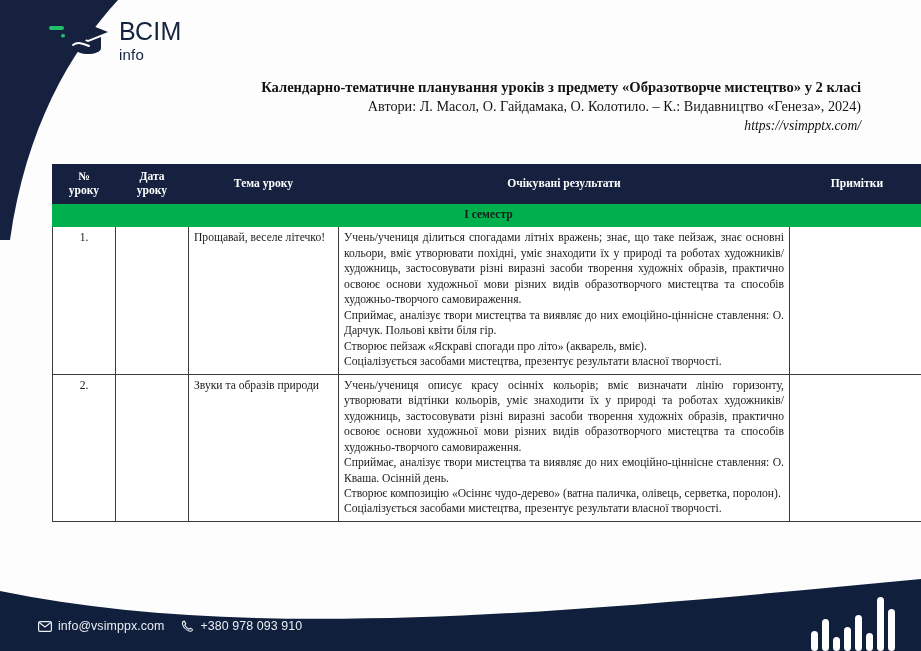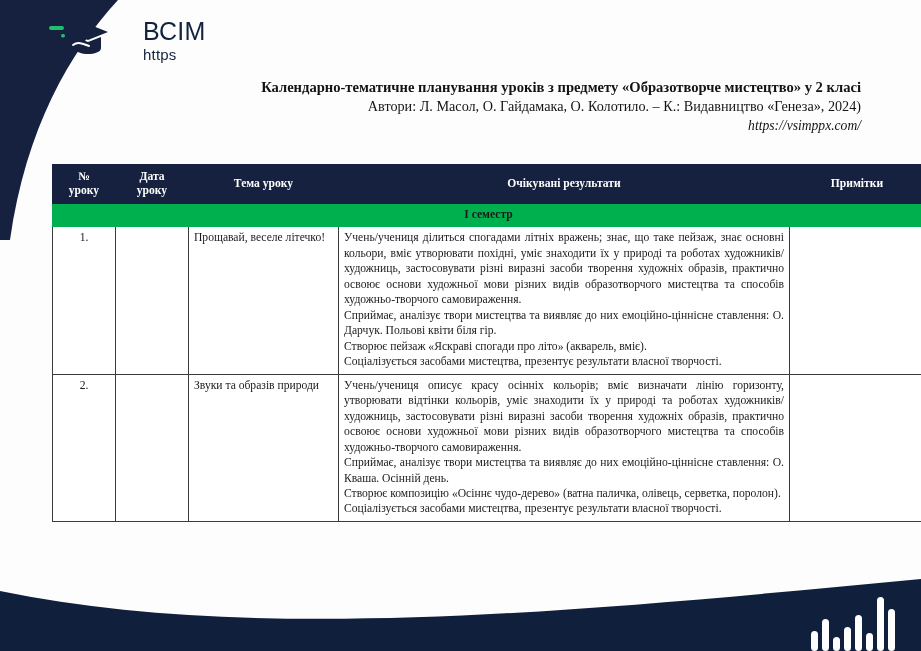--- a/index.html
+++ b/index.html
@@ -41,21 +41,20 @@
     display: flex;
     align-items: center;
     gap: 9px;
   }
   .logo-mark { width: 62px; height: 44px; display: block; }
   .logo-text {
     display: flex;
     flex-direction: column;
     line-height: 1;
     font-family: "Liberation Sans", sans-serif;
-    margin-left: 24px;
   }
   .logo-title {
     font-size: 25px;
     font-weight: 400;
     color: #13233f;
     letter-spacing: 0.2px;
   }
   .logo-sub {
     font-size: 15px;
     font-weight: 400;
@@ -196,28 +195,28 @@
       <rect x="13" y="16" width="4" height="3.4" rx="1.7" fill="#1fbf6b"></rect>
       <rect x="19" y="16" width="8" height="3.4" rx="1.7" fill="#16213f"></rect>
       <rect x="2" y="24" width="12" height="3.6" rx="1.8" fill="#16213f"></rect>
       <rect x="16" y="24" width="10" height="3.6" rx="1.8" fill="#16213f"></rect>
       <path d="M40,6 L60,14 L40,22 L20,14 Z" fill="#16213f"></path>
       <path d="M27,19 L27,30 C27,34 34,36 40,36 C46,36 53,34 53,30 L53,19 L40,24 Z" fill="#16213f"></path>
       <path d="M25,27 C30,23 36,26 41,28" stroke="#ffffff" stroke-width="2" fill="none" stroke-linecap="round"></path>
     </svg>
     <div class="logo-text">
       <span class="logo-title">ВСІМ</span>
-      <span class="logo-sub">https</span>
+      <span class="logo-sub">info</span>
     </div>
   </div>
 
   <div class="heading">
     <div class="line1">Календарно-тематичне планування уроків з предмету «Образотворче мистецтво» у 2 класі</div>
     <div class="line3">Автори: Л. Масол, О. Гайдамака, О. Колотило. – К.: Видавництво «Генеза», 2024)</div>
-    <div class="line4">https://vsimppx.com/</div>
+    <div class="line4">https://vsimpptx.com/</div>
   </div>
 
   <table class="ktp-table">
     <thead>
       <tr>
         <th class="col-num">
           <span>№</span><br>
           <span>уроку</span>
         </th>
         <th class="col-date">
@@ -259,20 +258,35 @@
         </td>
         <td class="col-note"></td>
       </tr>
     </tbody>
   </table>
 
   <svg class="footer-band" viewBox="0 0 921 80" preserveAspectRatio="none">
     <path d="M0,20 C260,74 600,38 921,8 L921,80 L0,80 Z" fill="#101f3c"></path>
   </svg>
 
+  <div class="footer-contacts">
+    <span class="contact-item">
+      <svg width="14" height="11" viewBox="0 0 14 11">
+        <rect x="0.6" y="0.6" width="12.8" height="9.8" rx="1.4" fill="none" stroke="#e9edf4" stroke-width="1.2"></rect>
+        <path d="M1.2,1.6 L7,6 L12.8,1.6" fill="none" stroke="#e9edf4" stroke-width="1.2"></path>
+      </svg>
+      <span>info@vsimppx.com</span>
+    </span>
+    <span class="contact-item">
+      <svg width="13" height="13" viewBox="0 0 13 13">
+        <path d="M3.2,1.1 C2.2,1.4 1.2,2.6 1.5,3.9 C2.2,7.2 5.3,10.4 8.7,11.2 C10,11.5 11.3,10.6 11.6,9.6 L9.4,8.2 L7.9,9.3 C6.4,8.5 4.5,6.6 3.7,5.1 L4.8,3.6 Z" fill="none" stroke="#e9edf4" stroke-width="1.1" stroke-linejoin="round"></path>
+      </svg>
+      <span>+380 978 093 910</span>
+    </span>
+  </div>
 
   <svg class="equalizer" viewBox="0 0 96 62">
     <g fill="#ffffff">
       <rect x="2" y="42" width="7" height="20" rx="3.5"></rect>
       <rect x="13" y="30" width="7" height="32" rx="3.5"></rect>
       <rect x="24" y="48" width="7" height="14" rx="3.5"></rect>
       <rect x="35" y="38" width="7" height="24" rx="3.5"></rect>
       <rect x="46" y="26" width="7" height="36" rx="3.5"></rect>
       <rect x="57" y="44" width="7" height="18" rx="3.5"></rect>
       <rect x="68" y="8" width="7" height="54" rx="3.5"></rect>

